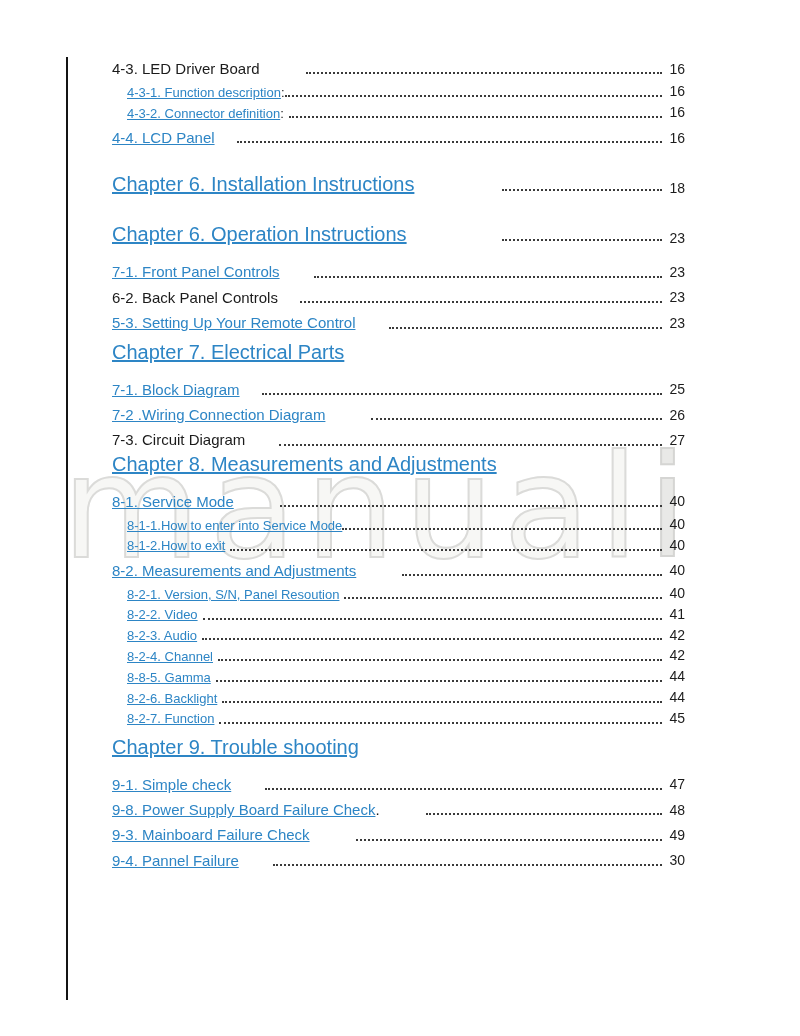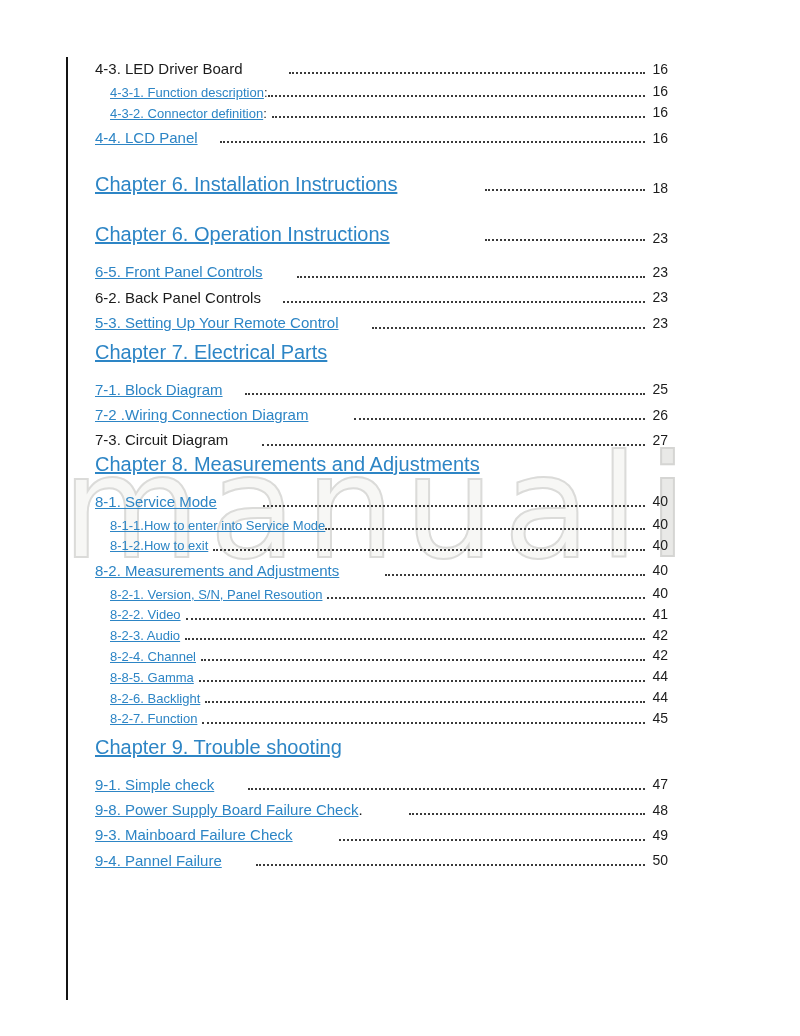--- a/index.html
+++ b/index.html
@@ -19,21 +19,21 @@
     font-size:142px;line-height:1;letter-spacing:9px;
     color:#f7f7f5;
     -webkit-text-stroke:2px #dbdbd9;
     white-space:nowrap;user-select:none;pointer-events:none;
   }
   .watermark .wm-accent{
     color:#e9e9e7;
     -webkit-text-stroke:2px #d5d5d3;
   }
   .content{
-    position:absolute;left:95px;top:60px;width:573px;z-index:1;
+    position:absolute;left:112px;top:60px;width:573px;z-index:1;
   }
   .row{display:flex;align-items:flex-end;}
   .row:first-child{margin-top:0;}
   .title{white-space:nowrap;}
   .link{color:var(--link,#2d85c5);text-decoration:underline;}
   .trail{color:#1b1b1b;}
 
   .row-item{margin-top:8px;font-size:15px;line-height:1.16;}
   .row-sub{margin-top:4px;font-size:13px;line-height:1.18;padding-left:15px;text-align:center;}
   .row-item + .row-sub{margin-top:6px;}
@@ -90,21 +90,21 @@
         <span class="title link">Chapter 6. Installation Instructions</span>
         <span class="leader gap-md"></span>
         <span class="page-num">18</span>
       </div>
       <div class="row row-chapter">
         <span class="title link">Chapter 6. Operation Instructions</span>
         <span class="leader gap-md"></span>
         <span class="page-num">23</span>
       </div>
       <div class="row row-item space-lg">
-        <span class="title link">6-5. Front Panel Controls</span>
+        <span class="title link">7-1. Front Panel Controls</span>
         <span class="leader gap-md"></span>
         <span class="page-num">23</span>
       </div>
       <div class="row row-item">
         <span class="title">6-2. Back Panel Controls</span>
         <span class="leader gap-sm"></span>
         <span class="page-num">23</span>
       </div>
       <div class="row row-item">
         <span class="title link">5-3. Setting Up Your Remote Control</span>
@@ -202,16 +202,16 @@
         <span class="page-num">48</span>
       </div>
       <div class="row row-item">
         <span class="title link">9-3. Mainboard Failure Check</span>
         <span class="leader gap-lg"></span>
         <span class="page-num">49</span>
       </div>
       <div class="row row-item">
         <span class="title link">9-4. Pannel Failure</span>
         <span class="leader gap-md"></span>
-        <span class="page-num">50</span>
+        <span class="page-num">30</span>
       </div>
     </div>
 </div>
 
 </body></html>

